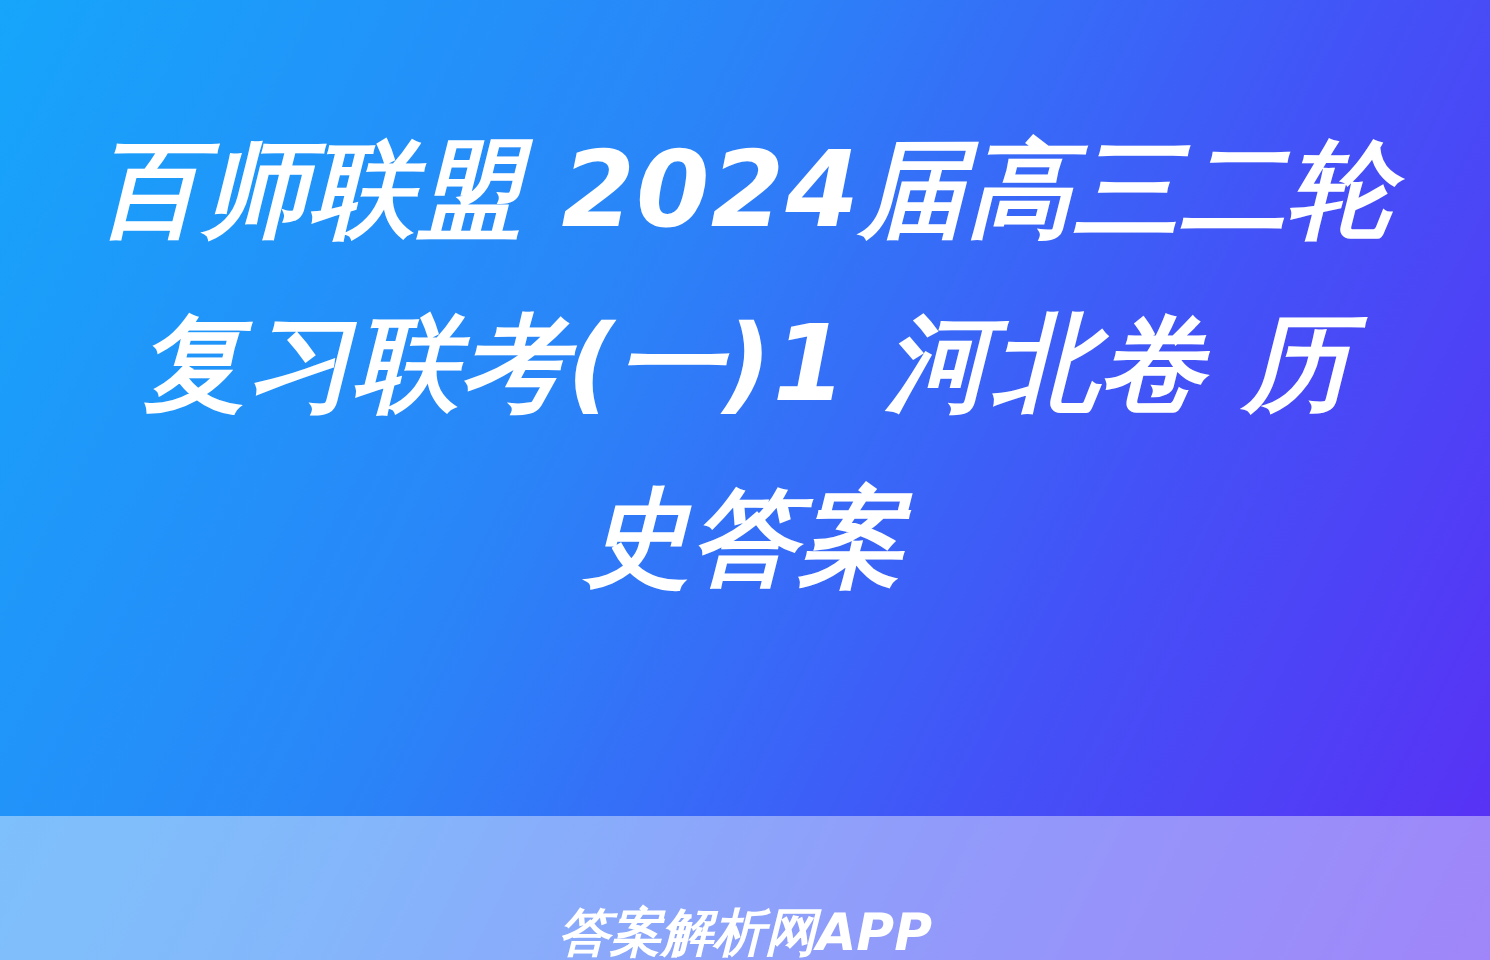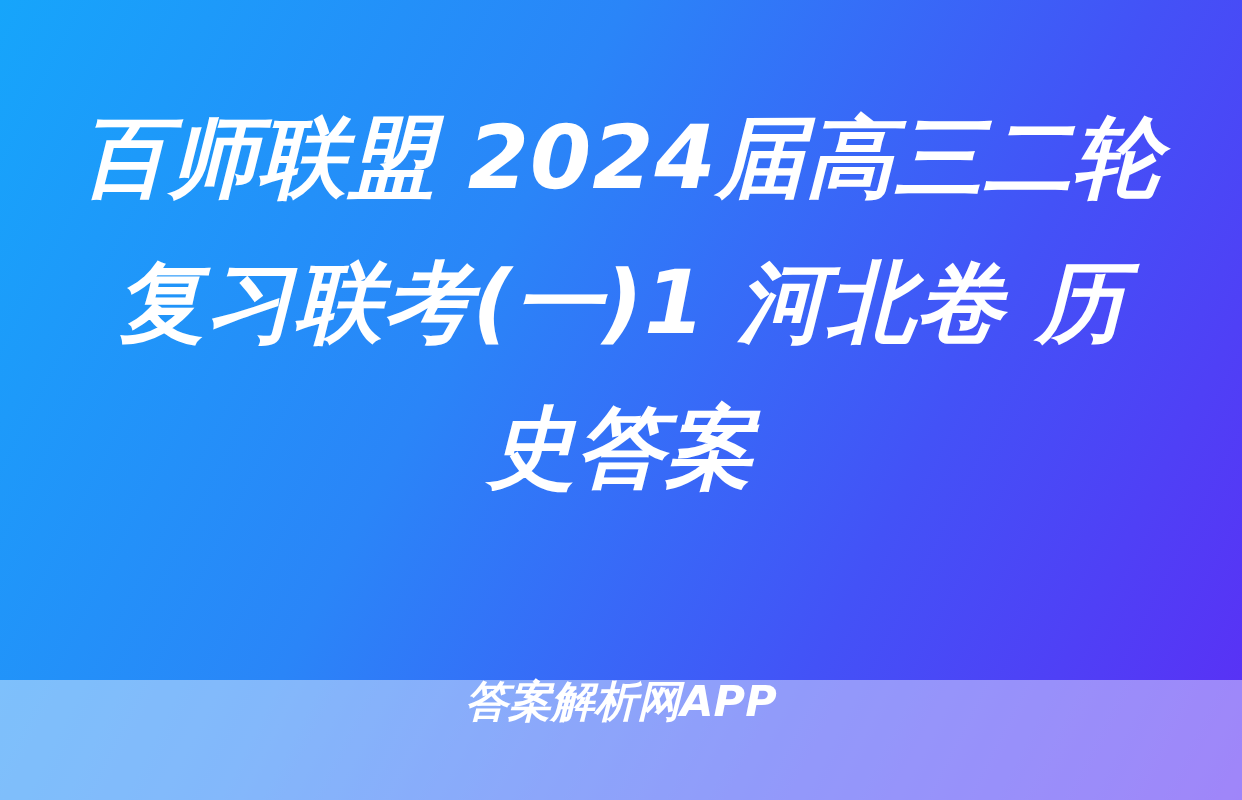--- a/index.html
+++ b/index.html
@@ -51,21 +51,21 @@
 
   
   #watermark-band {
     position: absolute;
     left: 0;
     top: 680px;
     width: 1242px;
     height: 120px;
     background: rgba(255, 255, 255, 0.42);
     display: flex;
-    align-items: flex-start;
+    align-items: flex-end;
     justify-content: center;
   }
 
   #watermark-text {
     color: #ffffff;
     font-family: "DejaVu Sans", "Liberation Sans", sans-serif;
     font-size: 43px;
     font-weight: bold;
     font-style: italic;
     letter-spacing: 0px;

